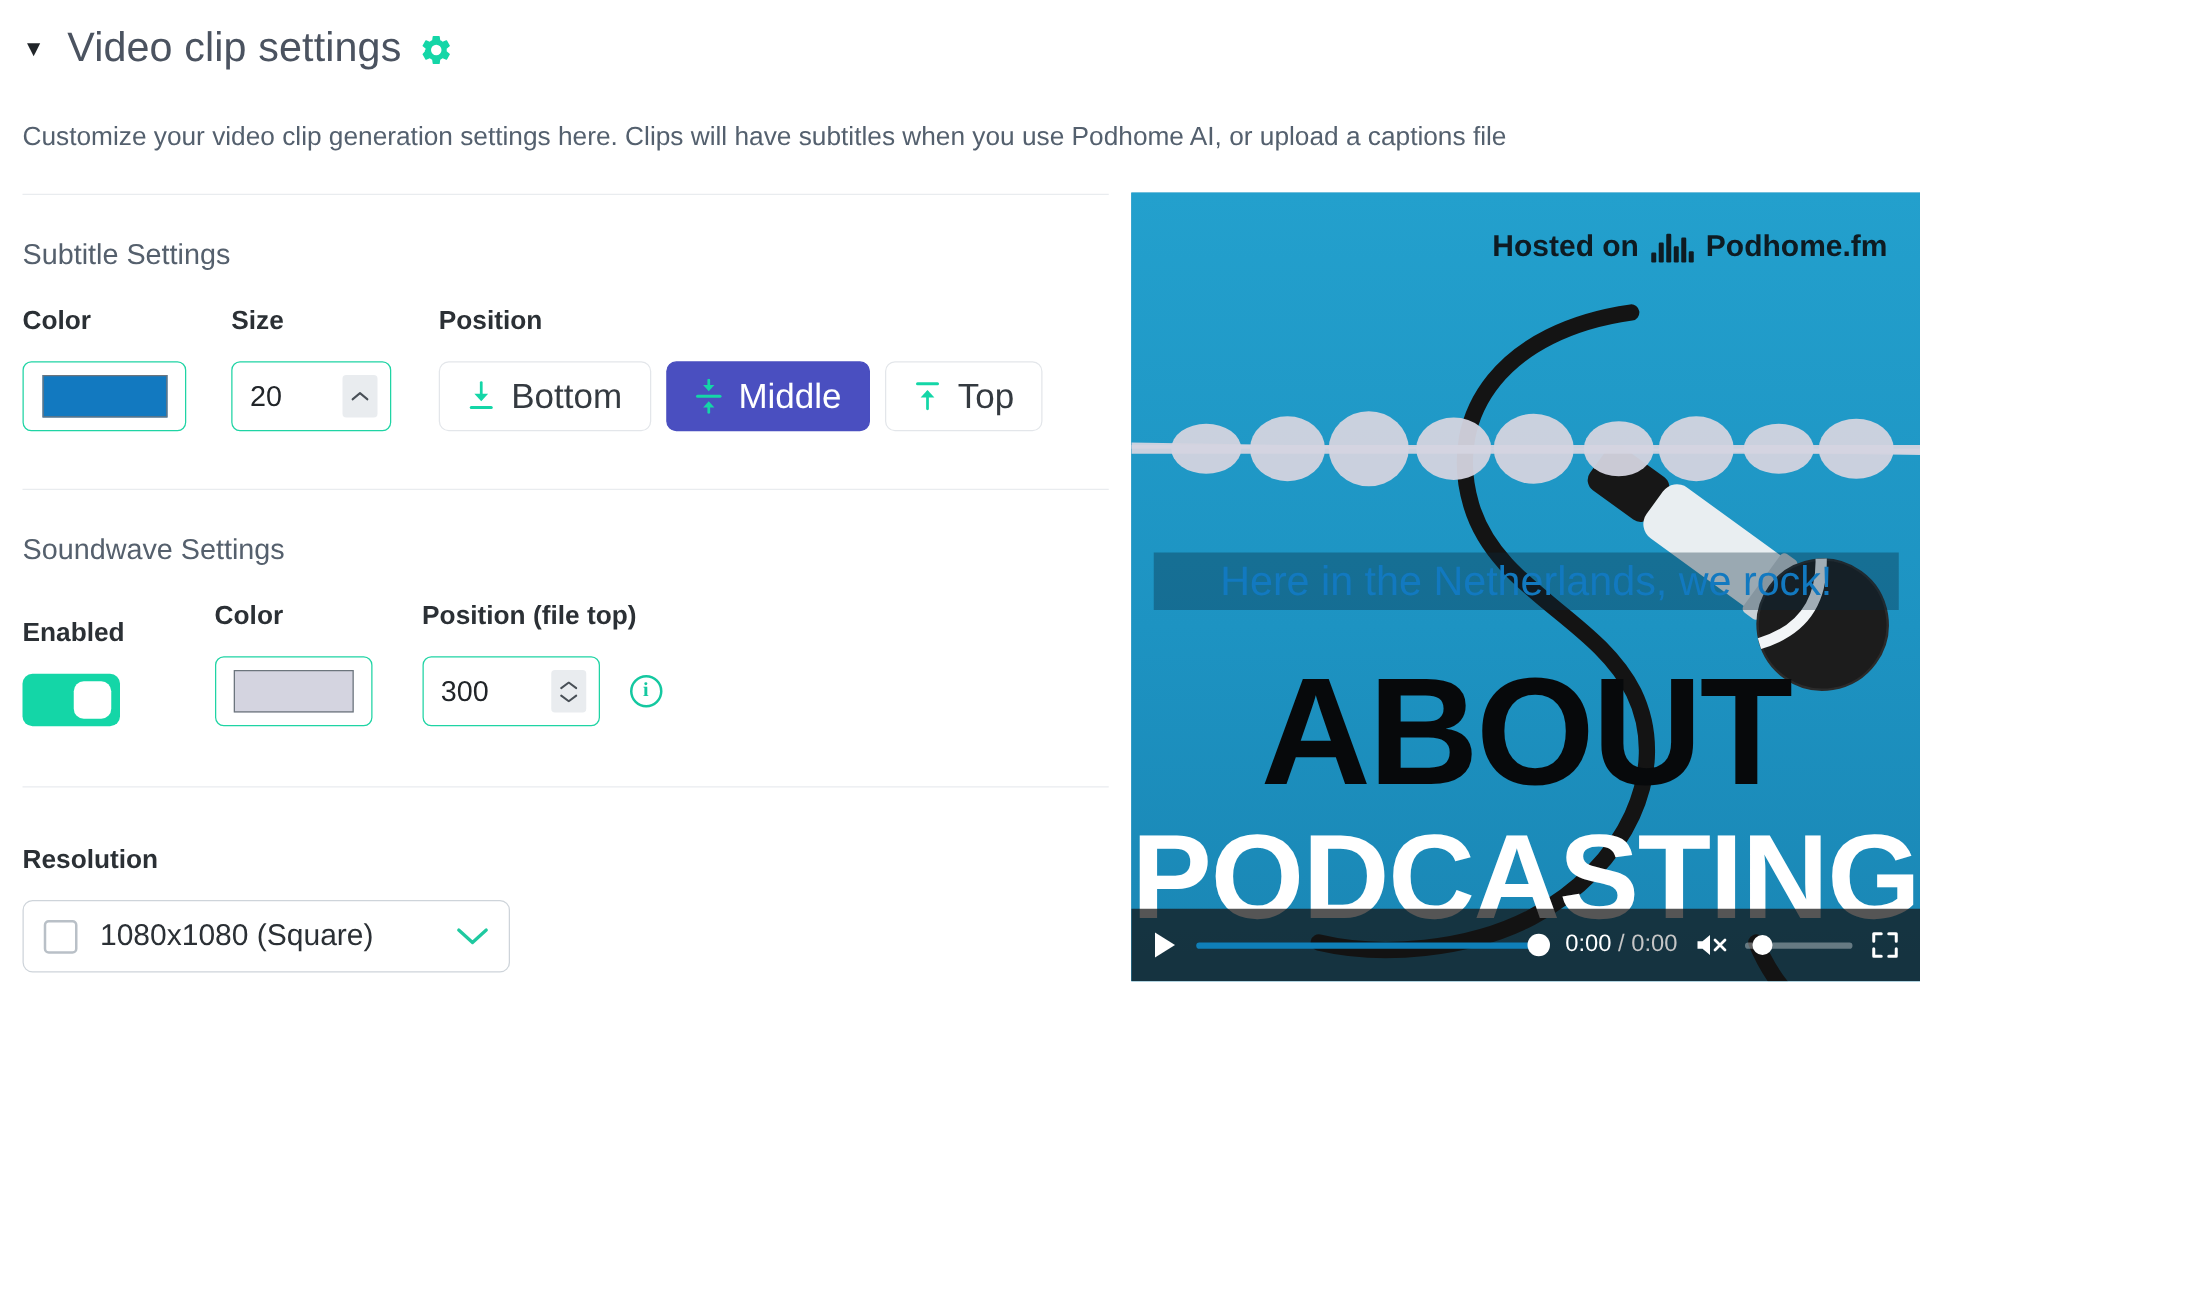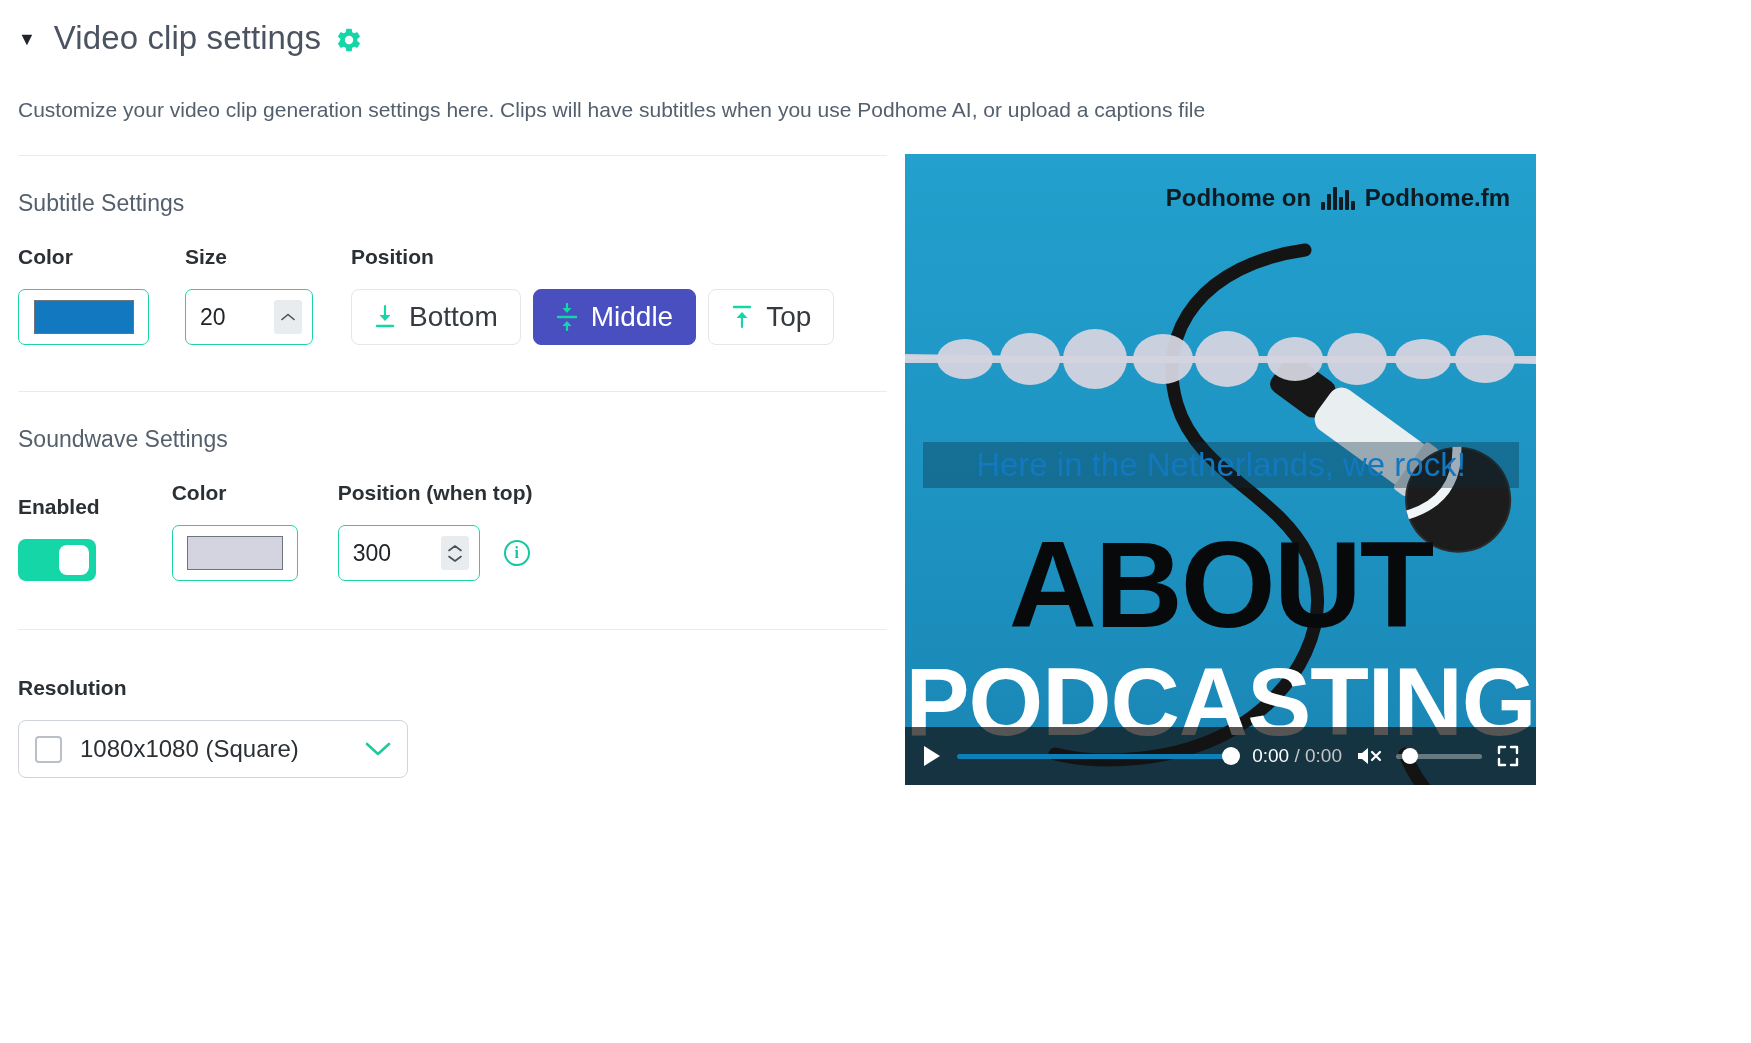--- a/index.html
+++ b/index.html
@@ -484,21 +484,21 @@
       </div>
 
       <div class="field" style="margin-right:40px;">
         <span class="field-label">Color</span>
         <div class="color-input wide">
           <span class="color-swatch" style="background:#d4d4e0;"></span>
         </div>
       </div>
 
       <div class="field">
-        <span class="field-label">Position (when top)</span>
+        <span class="field-label">Position (file top)</span>
         <div style="display:flex; align-items:center; gap:24px;">
           <div class="stepper" style="width:142px;">
             <input class="stepper-value" readonly="" value="300" style="">
             <span class="stepper-arrows">
               <svg width="14" height="7" viewBox="0 0 14 7">
                   <path d="M1 5.5 7 1l6 4.5" stroke="#495057" stroke-width="1.6" fill="none" stroke-linecap="round" stroke-linejoin="round"></path>
                 </svg>
               <svg width="14" height="7" viewBox="0 0 14 7">
                   <path d="M1 1.5 7 6l6-4.5" stroke="#495057" stroke-width="1.6" fill="none" stroke-linecap="round" stroke-linejoin="round"></path>
                 </svg>
@@ -523,21 +523,21 @@
         </span>
       </div>
     </div>
 
   </div>
 
   <div class="video-card">
     <div class="cover"></div>
 
     <div class="hosted">
-      <span>Podhome on</span>
+      <span>Hosted on</span>
       <span class="bars">
         <i style="height:8px"></i>
           <i style="height:16px"></i>
           <i style="height:23px"></i>
           <i style="height:13px"></i>
           <i style="height:20px"></i>
           <i style="height:9px"></i>
       </span>
       <span>Podhome.fm</span>
     </div>

